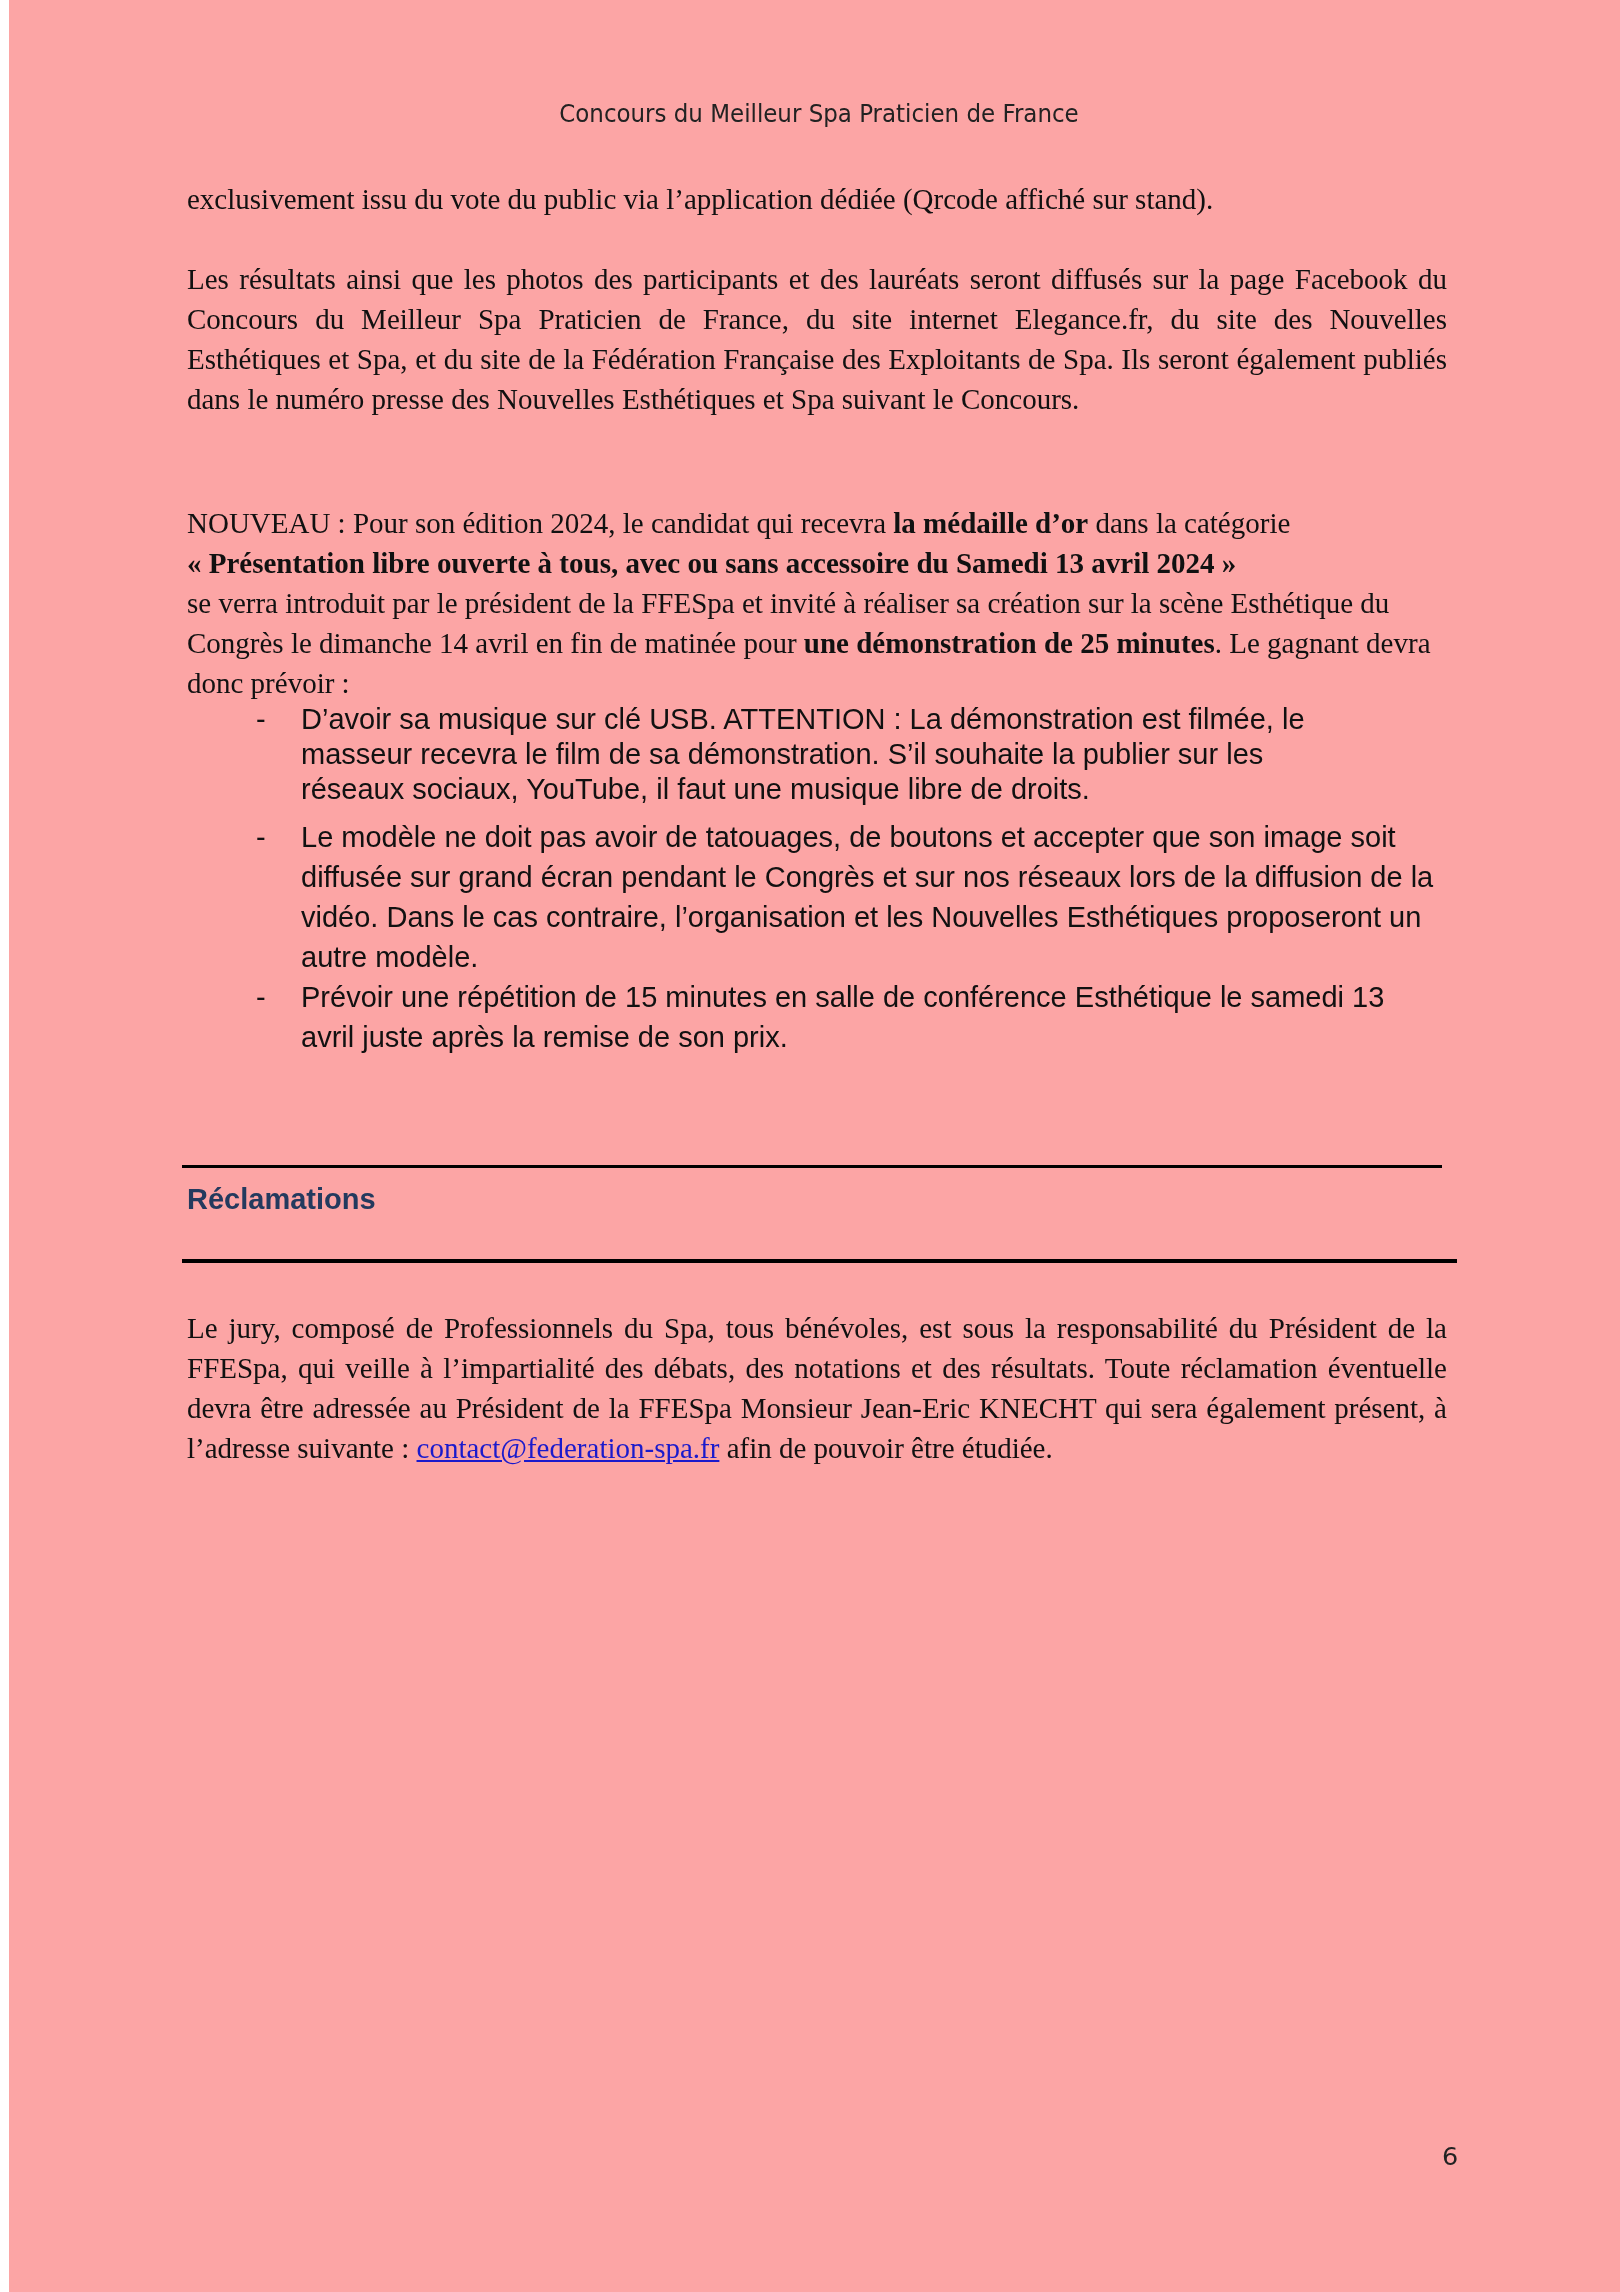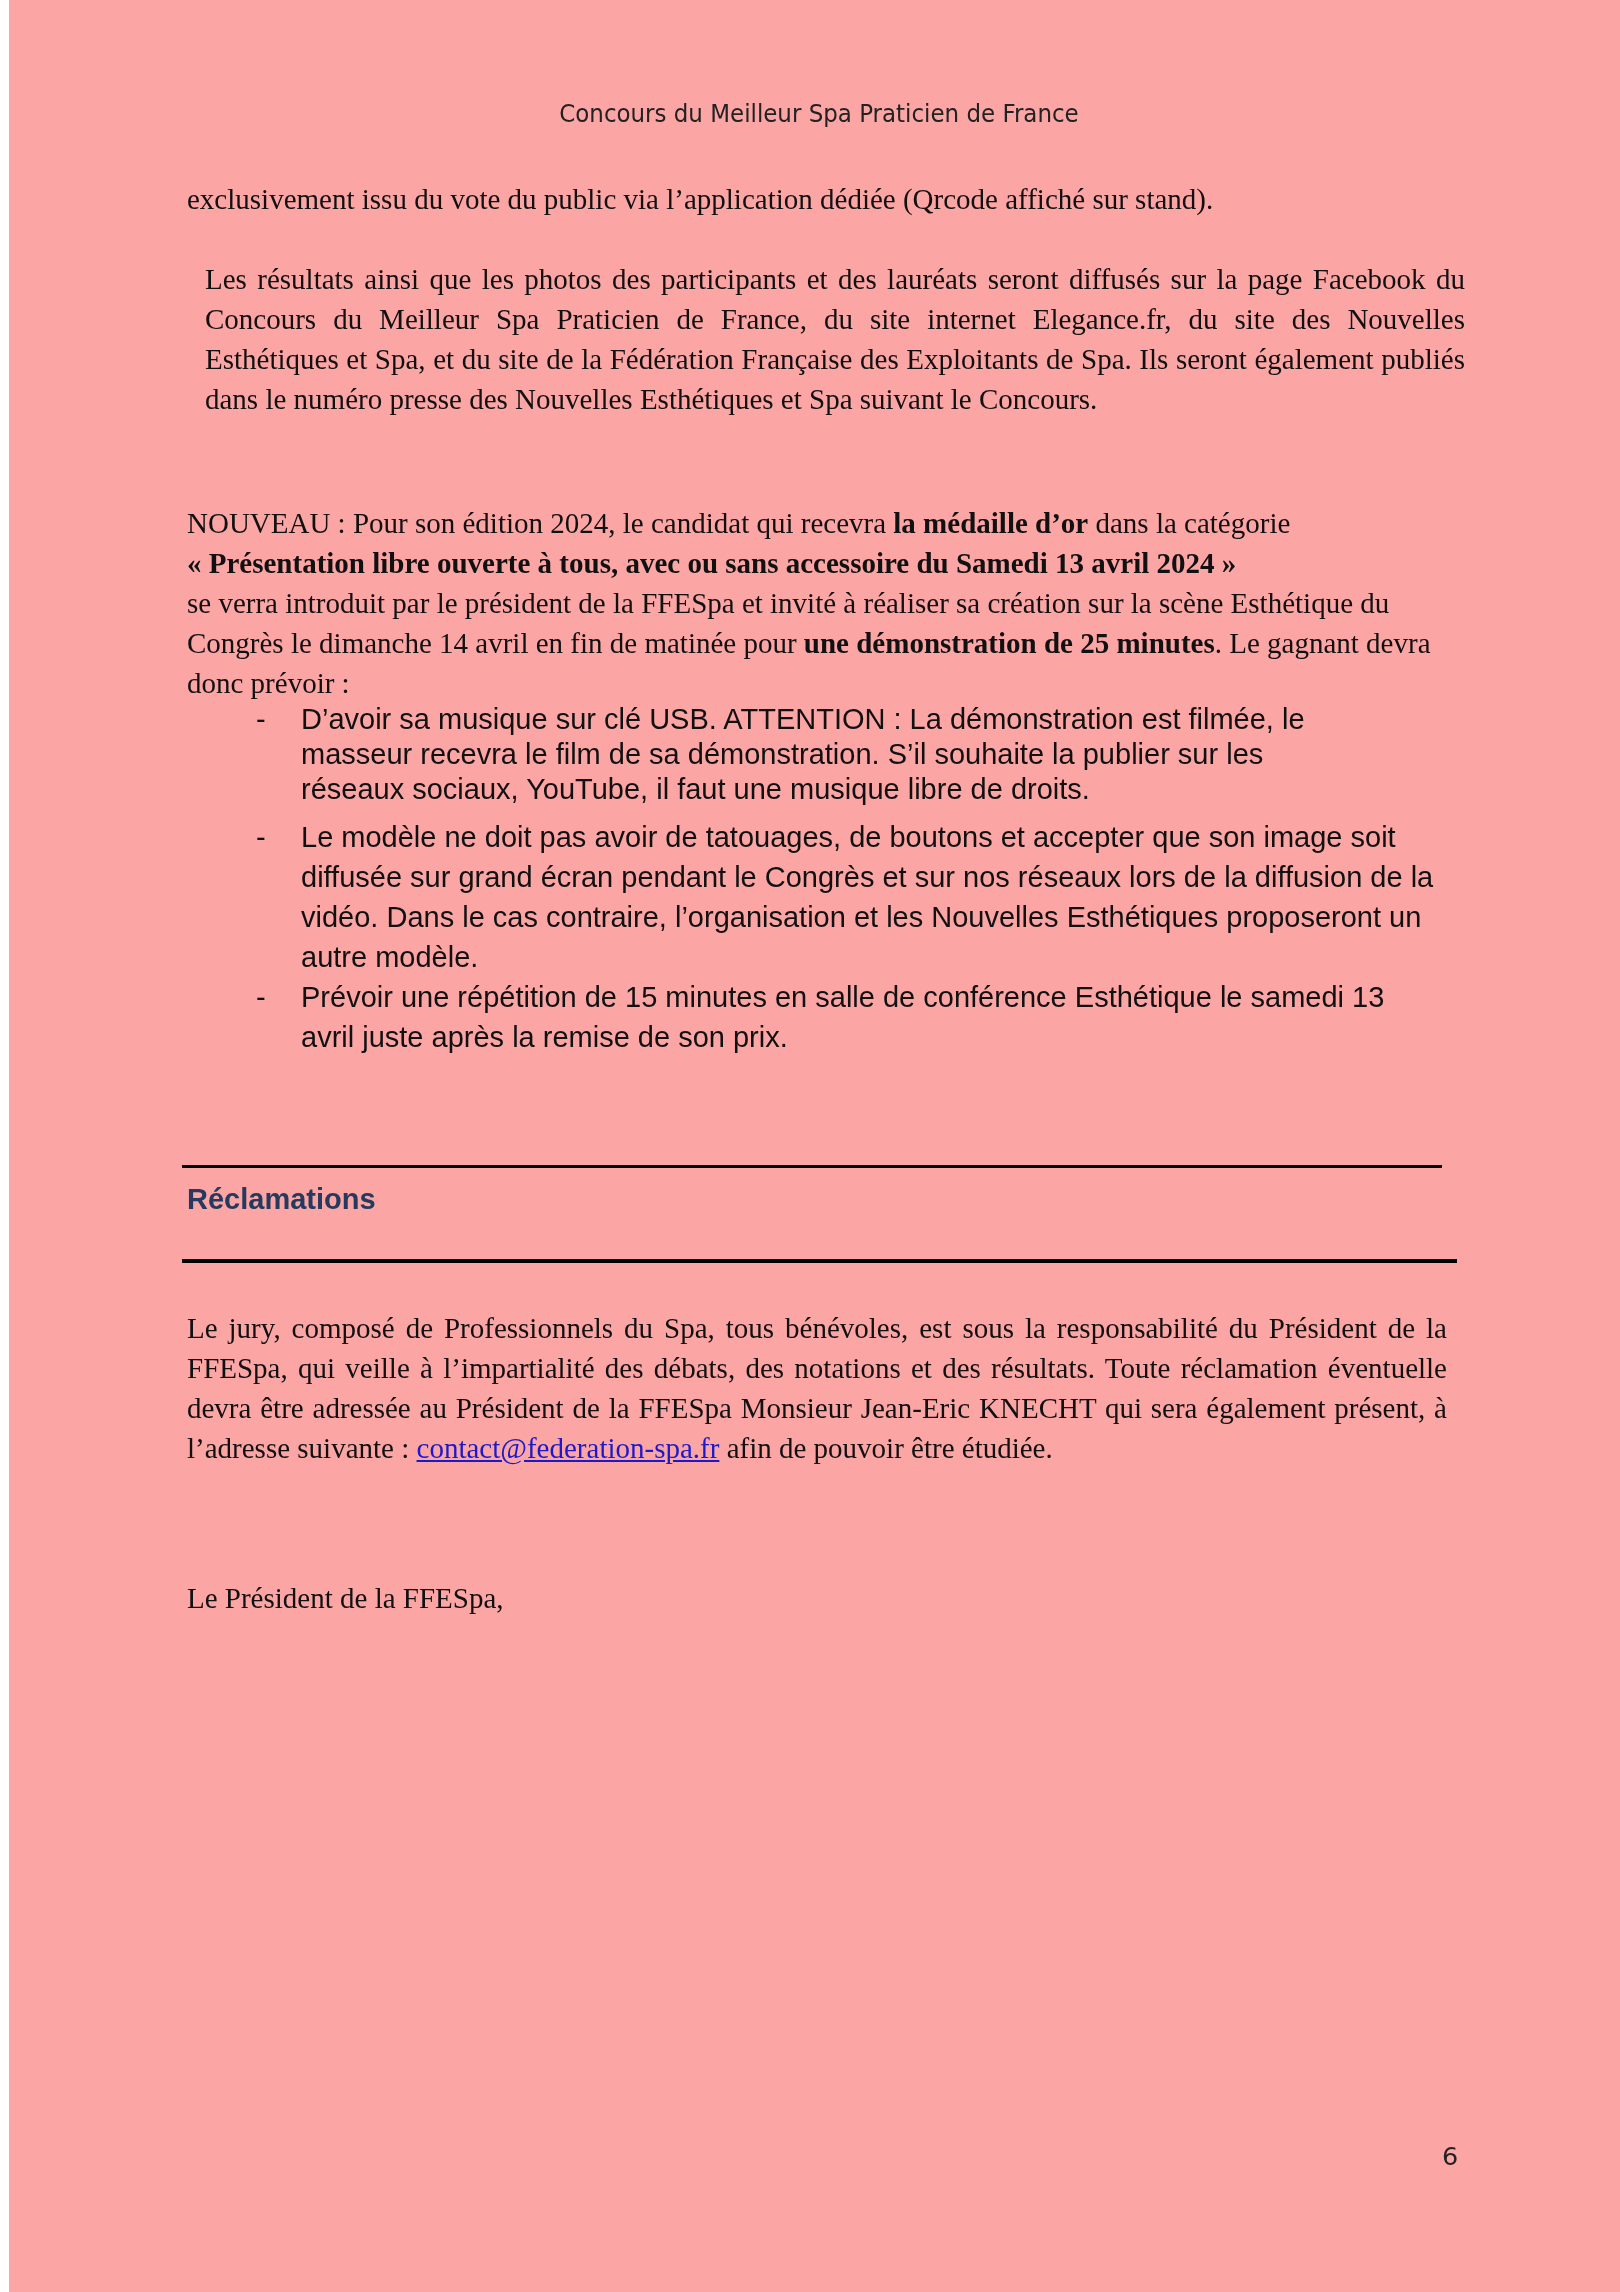--- a/index.html
+++ b/index.html
@@ -44,21 +44,21 @@
 <body>
 
 <div class="page">
 
   <div class="running-header">Concours du Meilleur Spa Praticien de France</div>
 
   <div class="body-text" style="top:179px;">
     <p class="p">exclusivement issu du vote du public via l’application dédiée (Qrcode affiché sur stand).</p>
   </div>
 
-  <div class="body-text justify" style="top:259px;margin-left:18px;">
+  <div class="body-text justify" style="top:259px;">
     <p class="p">Les résultats ainsi que les photos des participants et des lauréats seront diffusés sur la page Facebook du Concours du Meilleur Spa Praticien de France, du site internet Elegance.fr, du site des Nouvelles Esthétiques et Spa, et du site de la Fédération Française des Exploitants de Spa. Ils seront également publiés dans le numéro presse des Nouvelles Esthétiques et Spa suivant le Concours.</p>
   </div>
 
   <div class="body-text" style="top:503px; width:1264px;">
     <p class="p"><span>NOUVEAU : Pour son édition 2024, le candidat qui recevra </span><b>la médaille d’or</b><span> dans la catégorie</span><br><b>« Présentation libre ouverte à tous, avec ou sans accessoire du Samedi 13 avril 2024 »</b><br><span>se verra introduit par le président de la FFESpa et invité à réaliser sa création sur la scène Esthétique du Congrès le dimanche 14 avril en fin de matinée pour </span><b>une démonstration de 25 minutes</b><span>. Le gagnant devra donc prévoir :</span></p>
   </div>
 
   <div class="bullets">
     <p class="bullet b1">
       <span class="dash">-</span>
@@ -75,19 +75,16 @@
   </div>
 
   <div class="rule" style="left:173px; top:1165px; width:1260px; height:2.9px;"></div>
   <div class="section-heading">Réclamations</div>
   <div class="rule" style="left:173px; top:1259px; width:1275px; height:3.9px;"></div>
 
   <div class="body-text justify" style="top:1308px; width:1260px;">
     <p class="p"><span>Le jury, composé de Professionnels du Spa, tous bénévoles, est sous la responsabilité du Président de la FFESpa, qui veille à l’impartialité des débats, des notations et des résultats. Toute réclamation éventuelle devra être adressée au Président de la FFESpa Monsieur Jean-Eric KNECHT qui sera également présent, à l’adresse suivante : </span><a class="email" href="#">contact@federation-spa.fr</a><span>  afin de pouvoir être étudiée.</span></p>
   </div>
 
-  <div class="body-text" style="top:1578px;">
-    <p class="p">Le Président de la FFESpa,</p>
-  </div>
 
   <div class="page-number">6</div>
 </div>
 
 
 </body></html>

